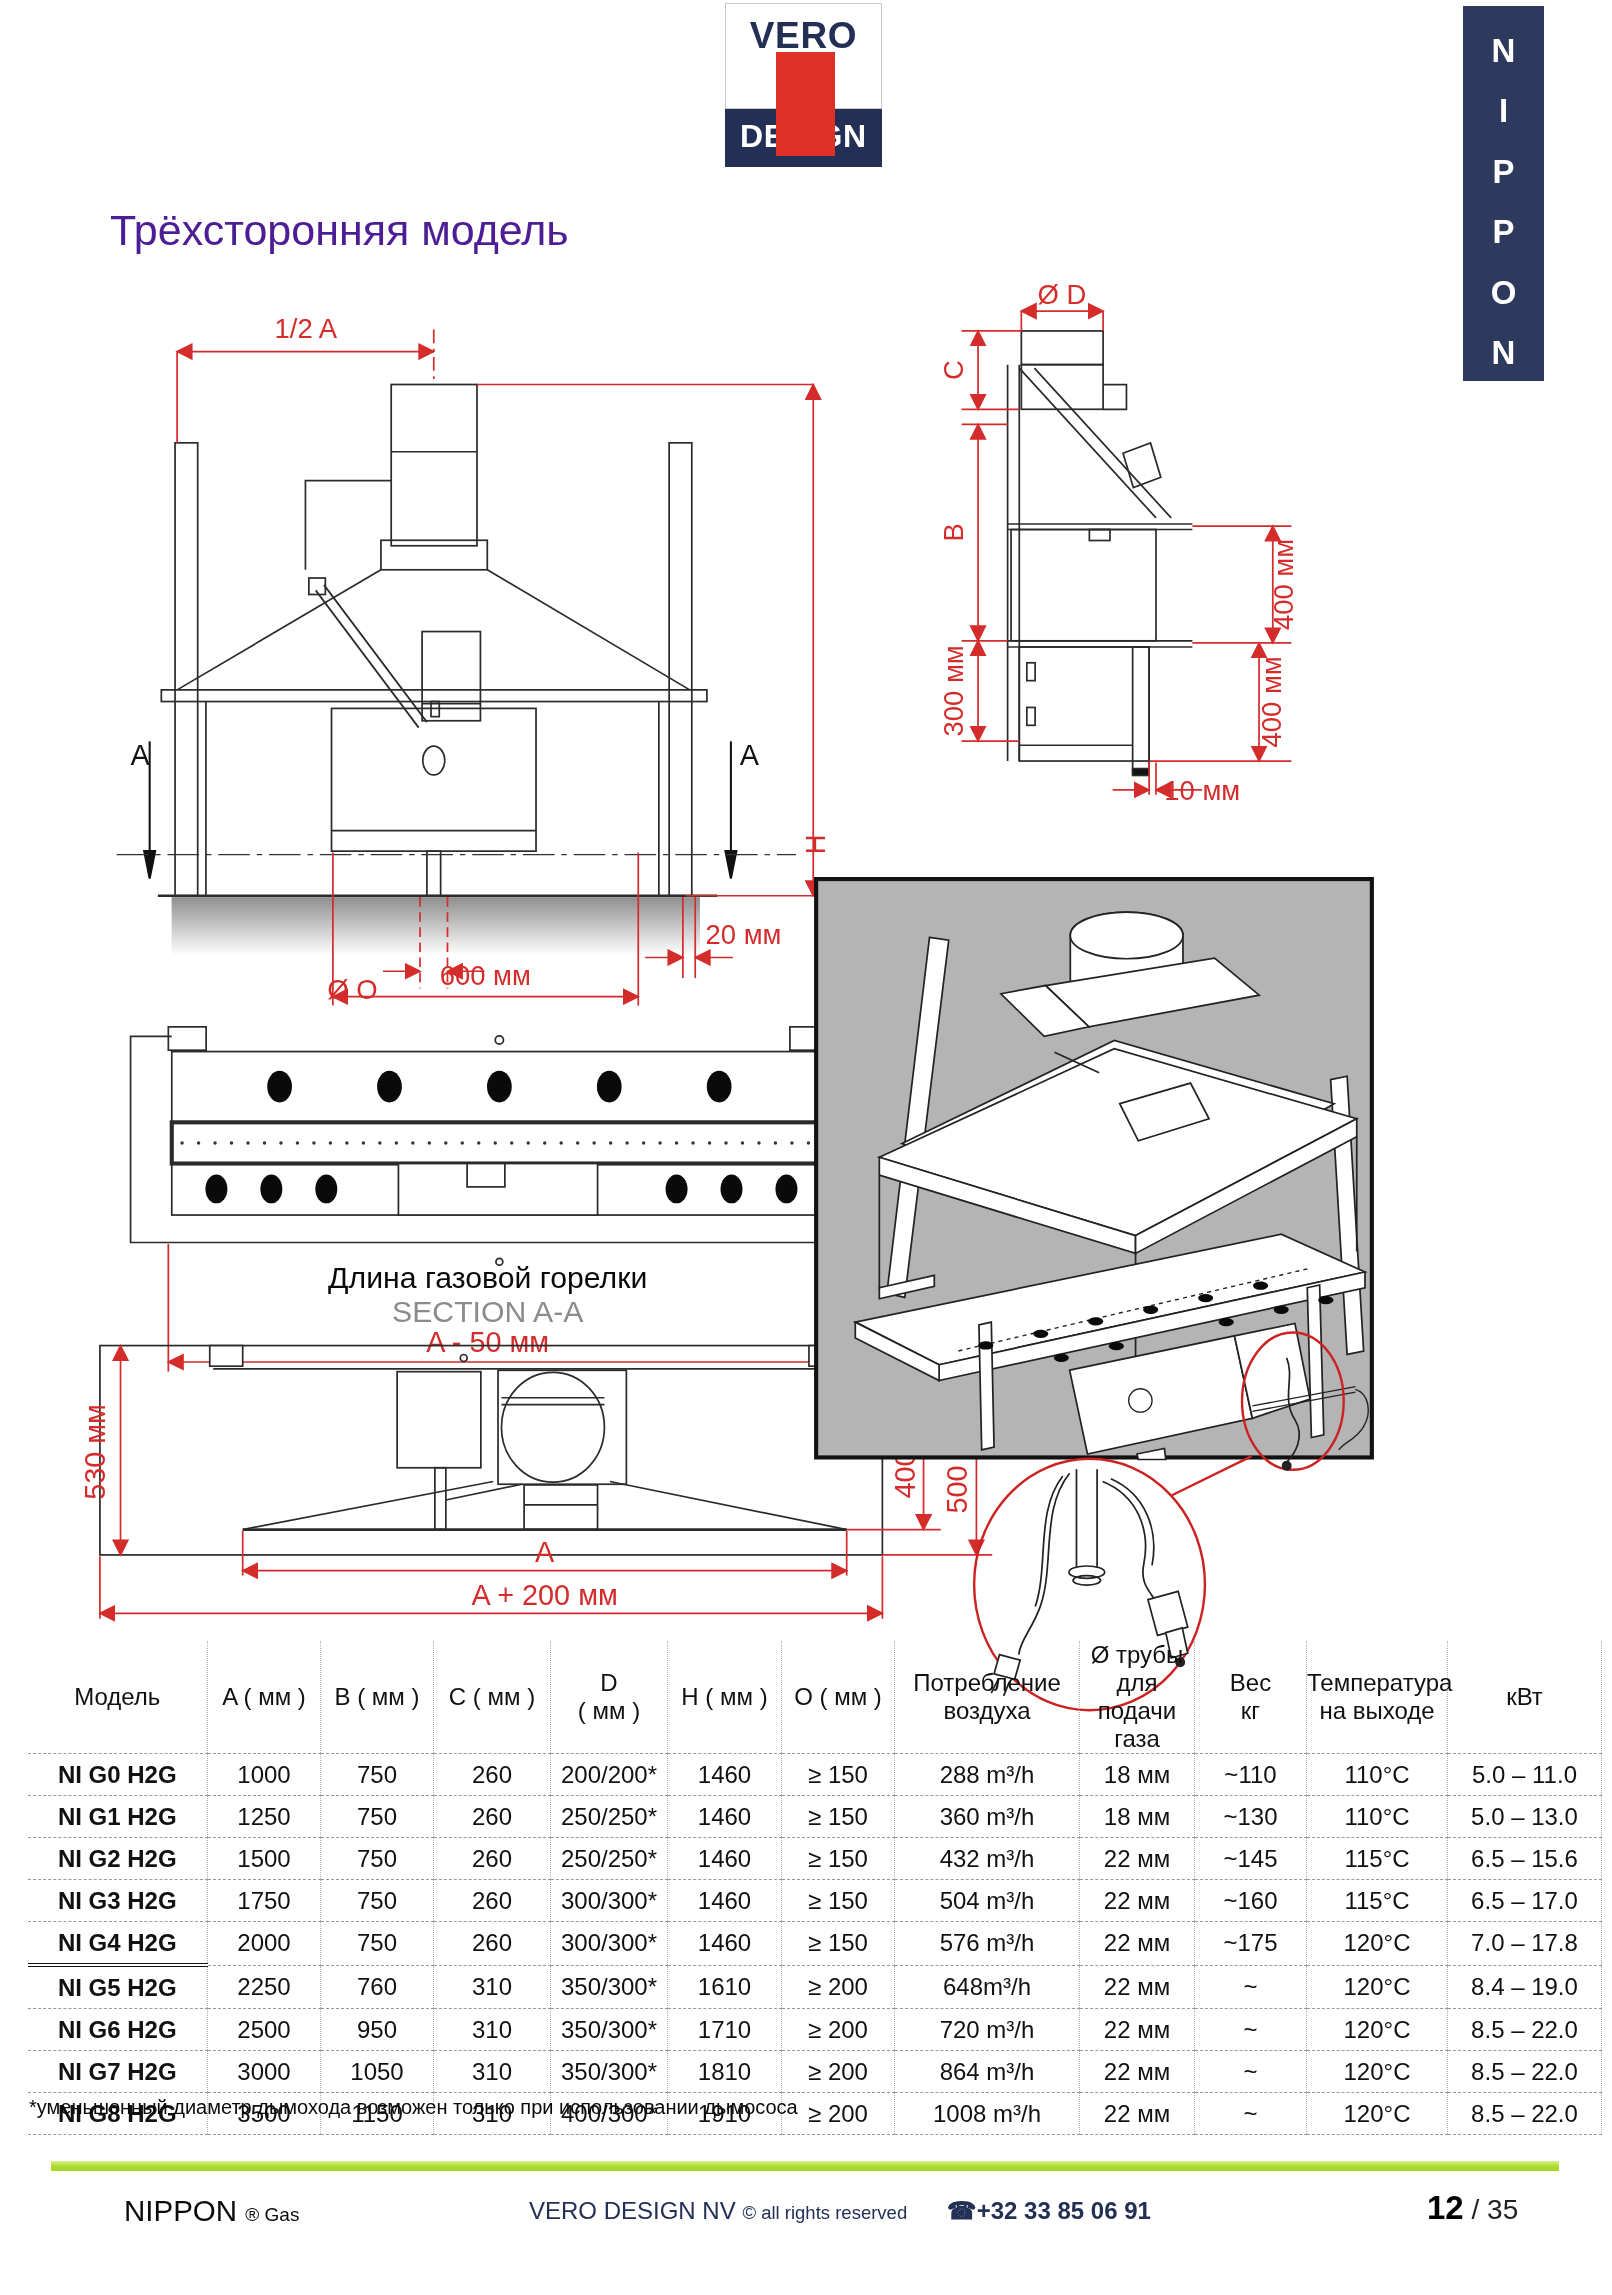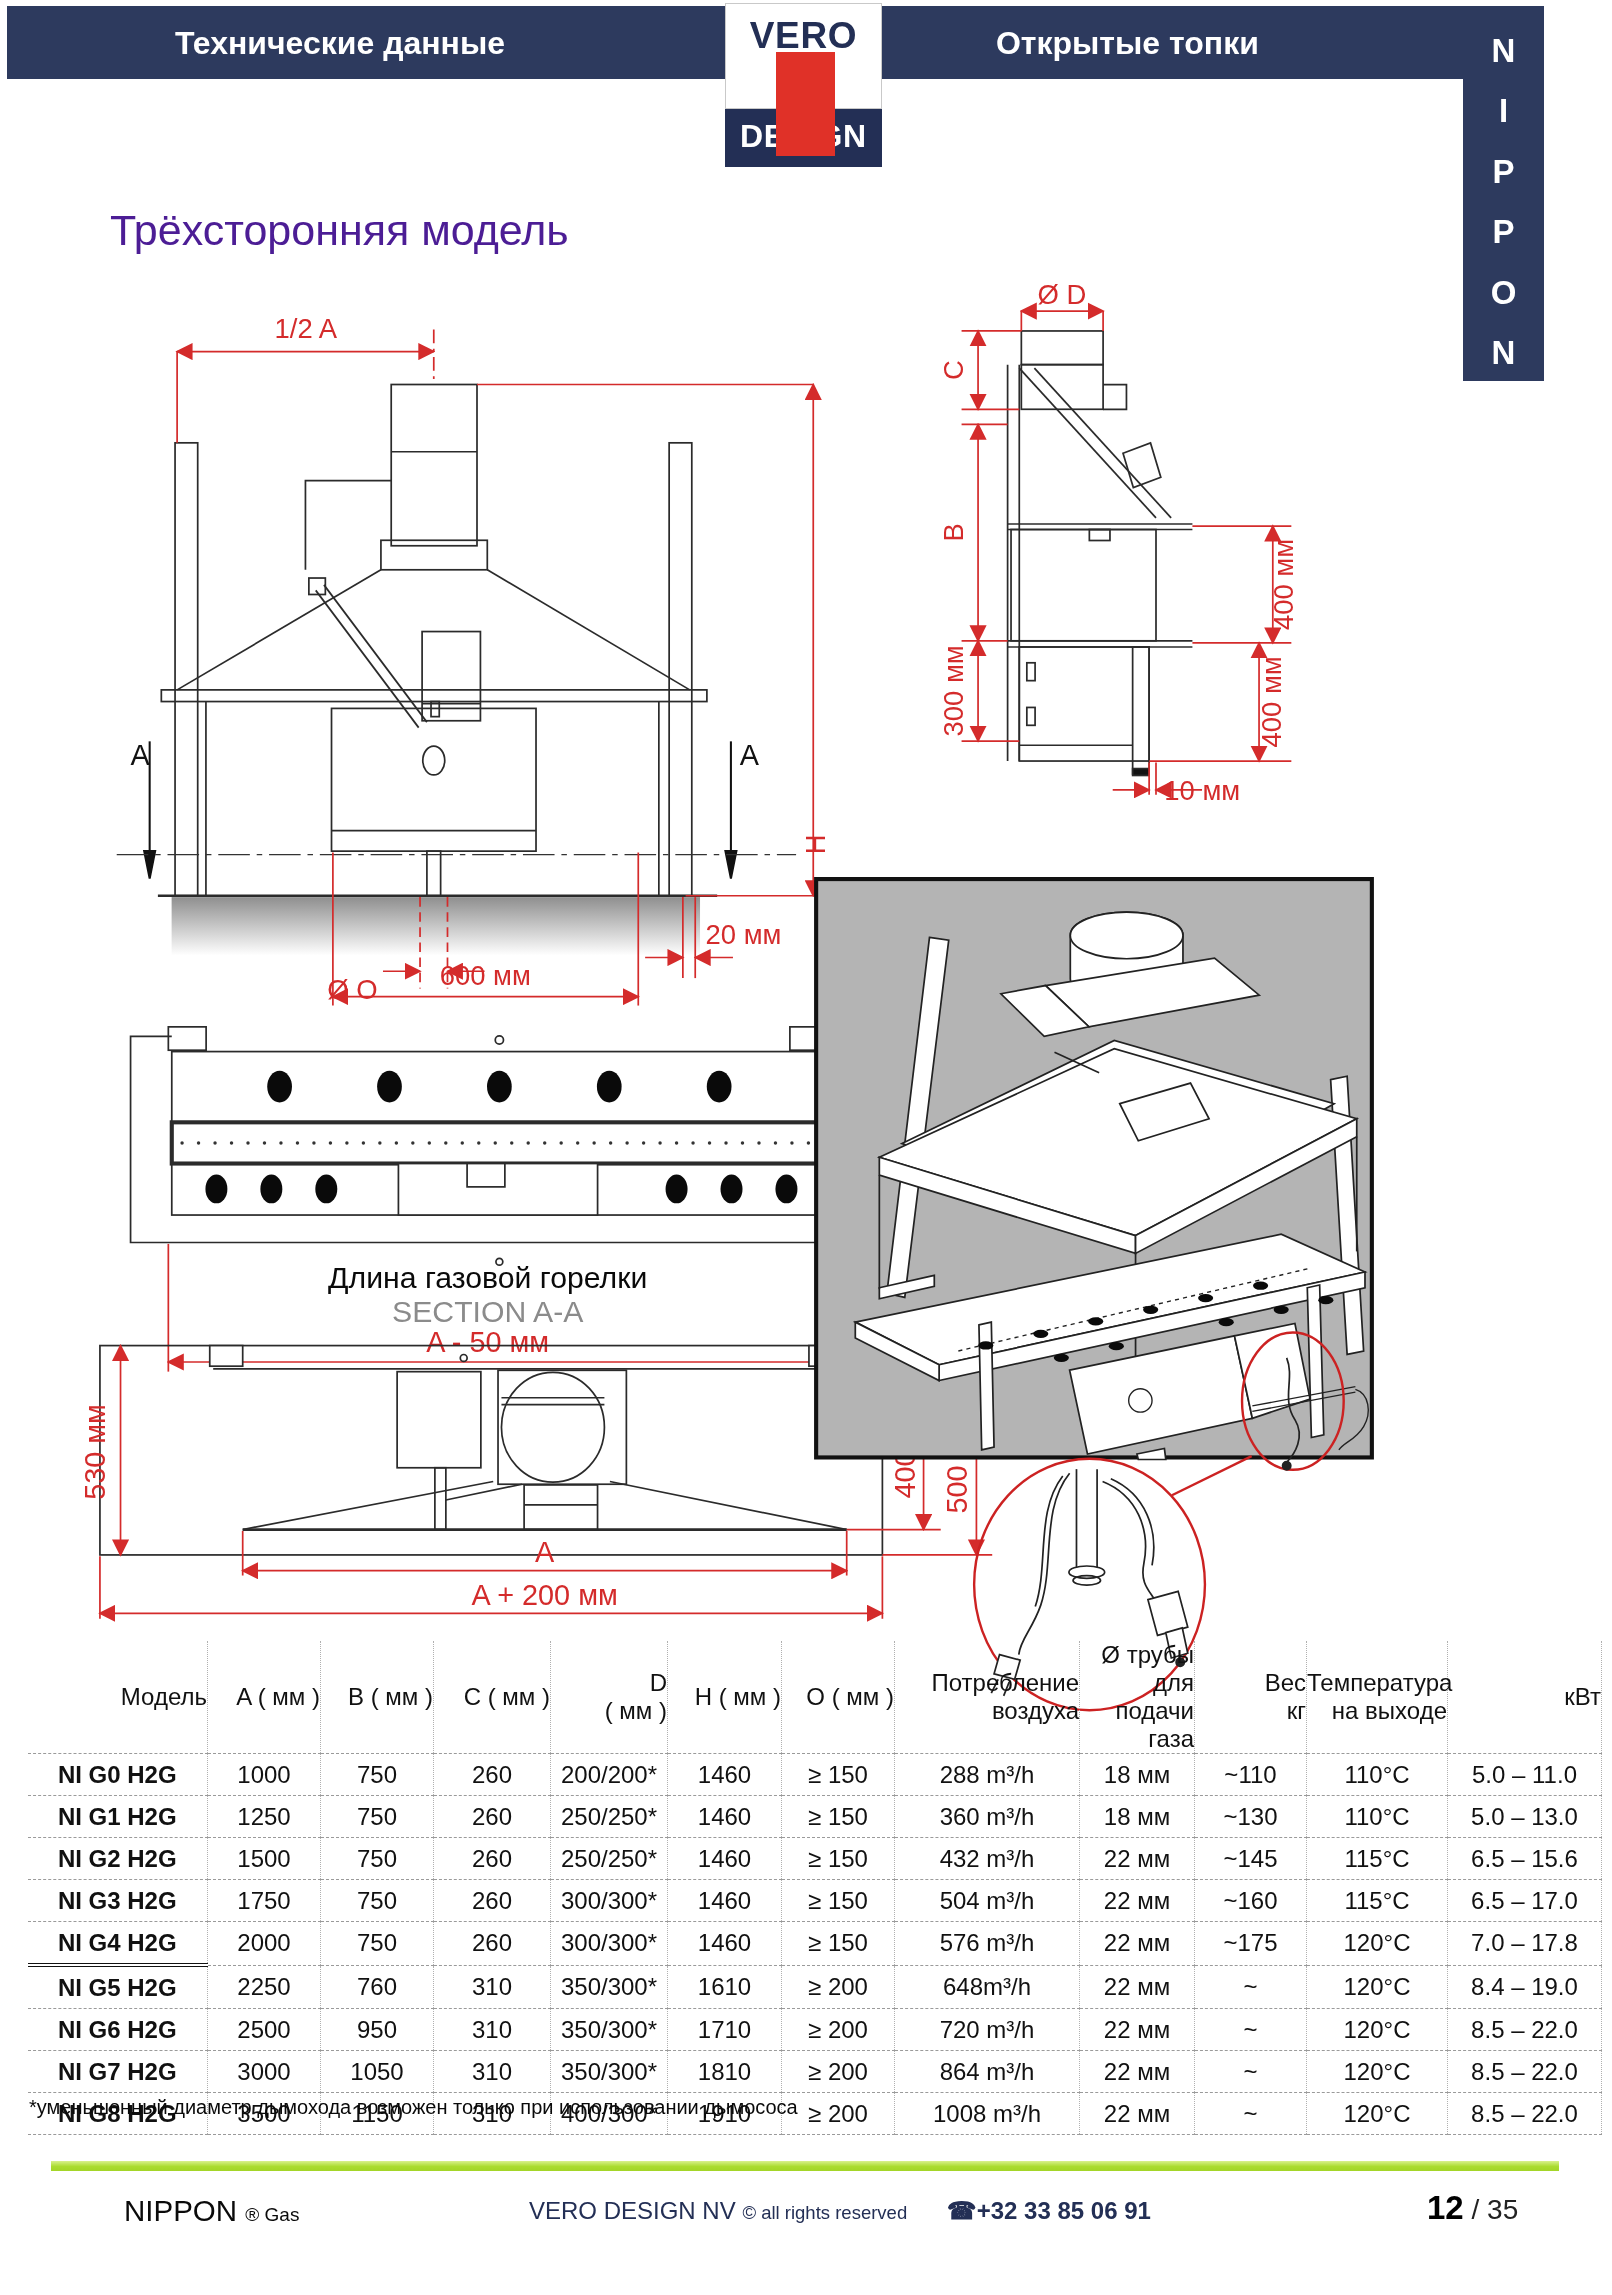--- a/index.html
+++ b/index.html
@@ -18,21 +18,21 @@
   .nippon{position:absolute;left:1463px;top:5.5px;width:81px;height:356px;background:#2d3a5e;}
   .nippon .ltr{display:block;text-align:center;color:#fff;font-weight:bold;font-size:33px;line-height:51px;}
   .nippon .sp{height:60px;}
   
   .title{position:absolute;left:110px;top:206px;font-size:43px;font-weight:normal;color:#4c1d95;}
   
   svg text{font-family:"Liberation Sans", sans-serif;}
   .dwg{position:absolute;}
   
   .datatable{position:absolute;left:27.5px;top:1641px;width:1574px;border-collapse:collapse;table-layout:fixed;}
-  .datatable th{font-weight:normal;font-size:24px;vertical-align:middle;height:69px;padding:0;text-align:right;}
+  .datatable th{font-weight:normal;font-size:24px;vertical-align:middle;height:69px;padding:0;text-align:center;}
   .datatable td{font-size:24px;text-align:center;height:41px;padding:0;
                 border-top:1.4px dashed #9a9a9a;}
   .datatable td,.datatable th{border-left:1.4px dotted #b0b0b0;}
   .datatable td:first-child,.datatable th:first-child{border-left:none;}
   .datatable td:last-child,.datatable th:last-child{border-right:1.4px dotted #b0b0b0;}
   .datatable tr:last-child td{border-bottom:1.4px dashed #9a9a9a;}
   .datatable td.model{font-weight:bold;}
   .datatable td.group-end{border-bottom:4.8px double #111;}
   .footnote{position:absolute;left:29px;top:2096px;font-size:20px;color:#0a0a0a;}
   
@@ -44,24 +44,20 @@
   .f-center .small{font-size:18.5px;}
   .f-center .phone{margin-left:33px;font-weight:bold;}
   .f-page{position:absolute;left:1427px;top:2189px;font-size:28px;color:#222;}
   .f-page .num{font-size:33px;font-weight:bold;color:#000;}
 </style>
 </head>
 <body>
 
 <div class="page">
 
-  <div class="topbar">
-    <div class="topbar-left">Технические данные</div>
-    <div class="topbar-right">Открытые топки</div>
-  </div>
   <div class="logo">
     <div class="logo-top"><span>VERO</span></div>
     <div class="logo-bottom"><span>DESIGN</span></div>
     <div class="logo-red"></div>
   </div>
   <div class="nippon" id="nippon" style="padding-top: 19px;">
       <span class="ltr">N</span>
       <span class="sp" style="display: block; height: 9.6px;"></span>
       <span class="ltr">I</span>
       <span class="sp" style="display: block; height: 9.6px;"></span>

